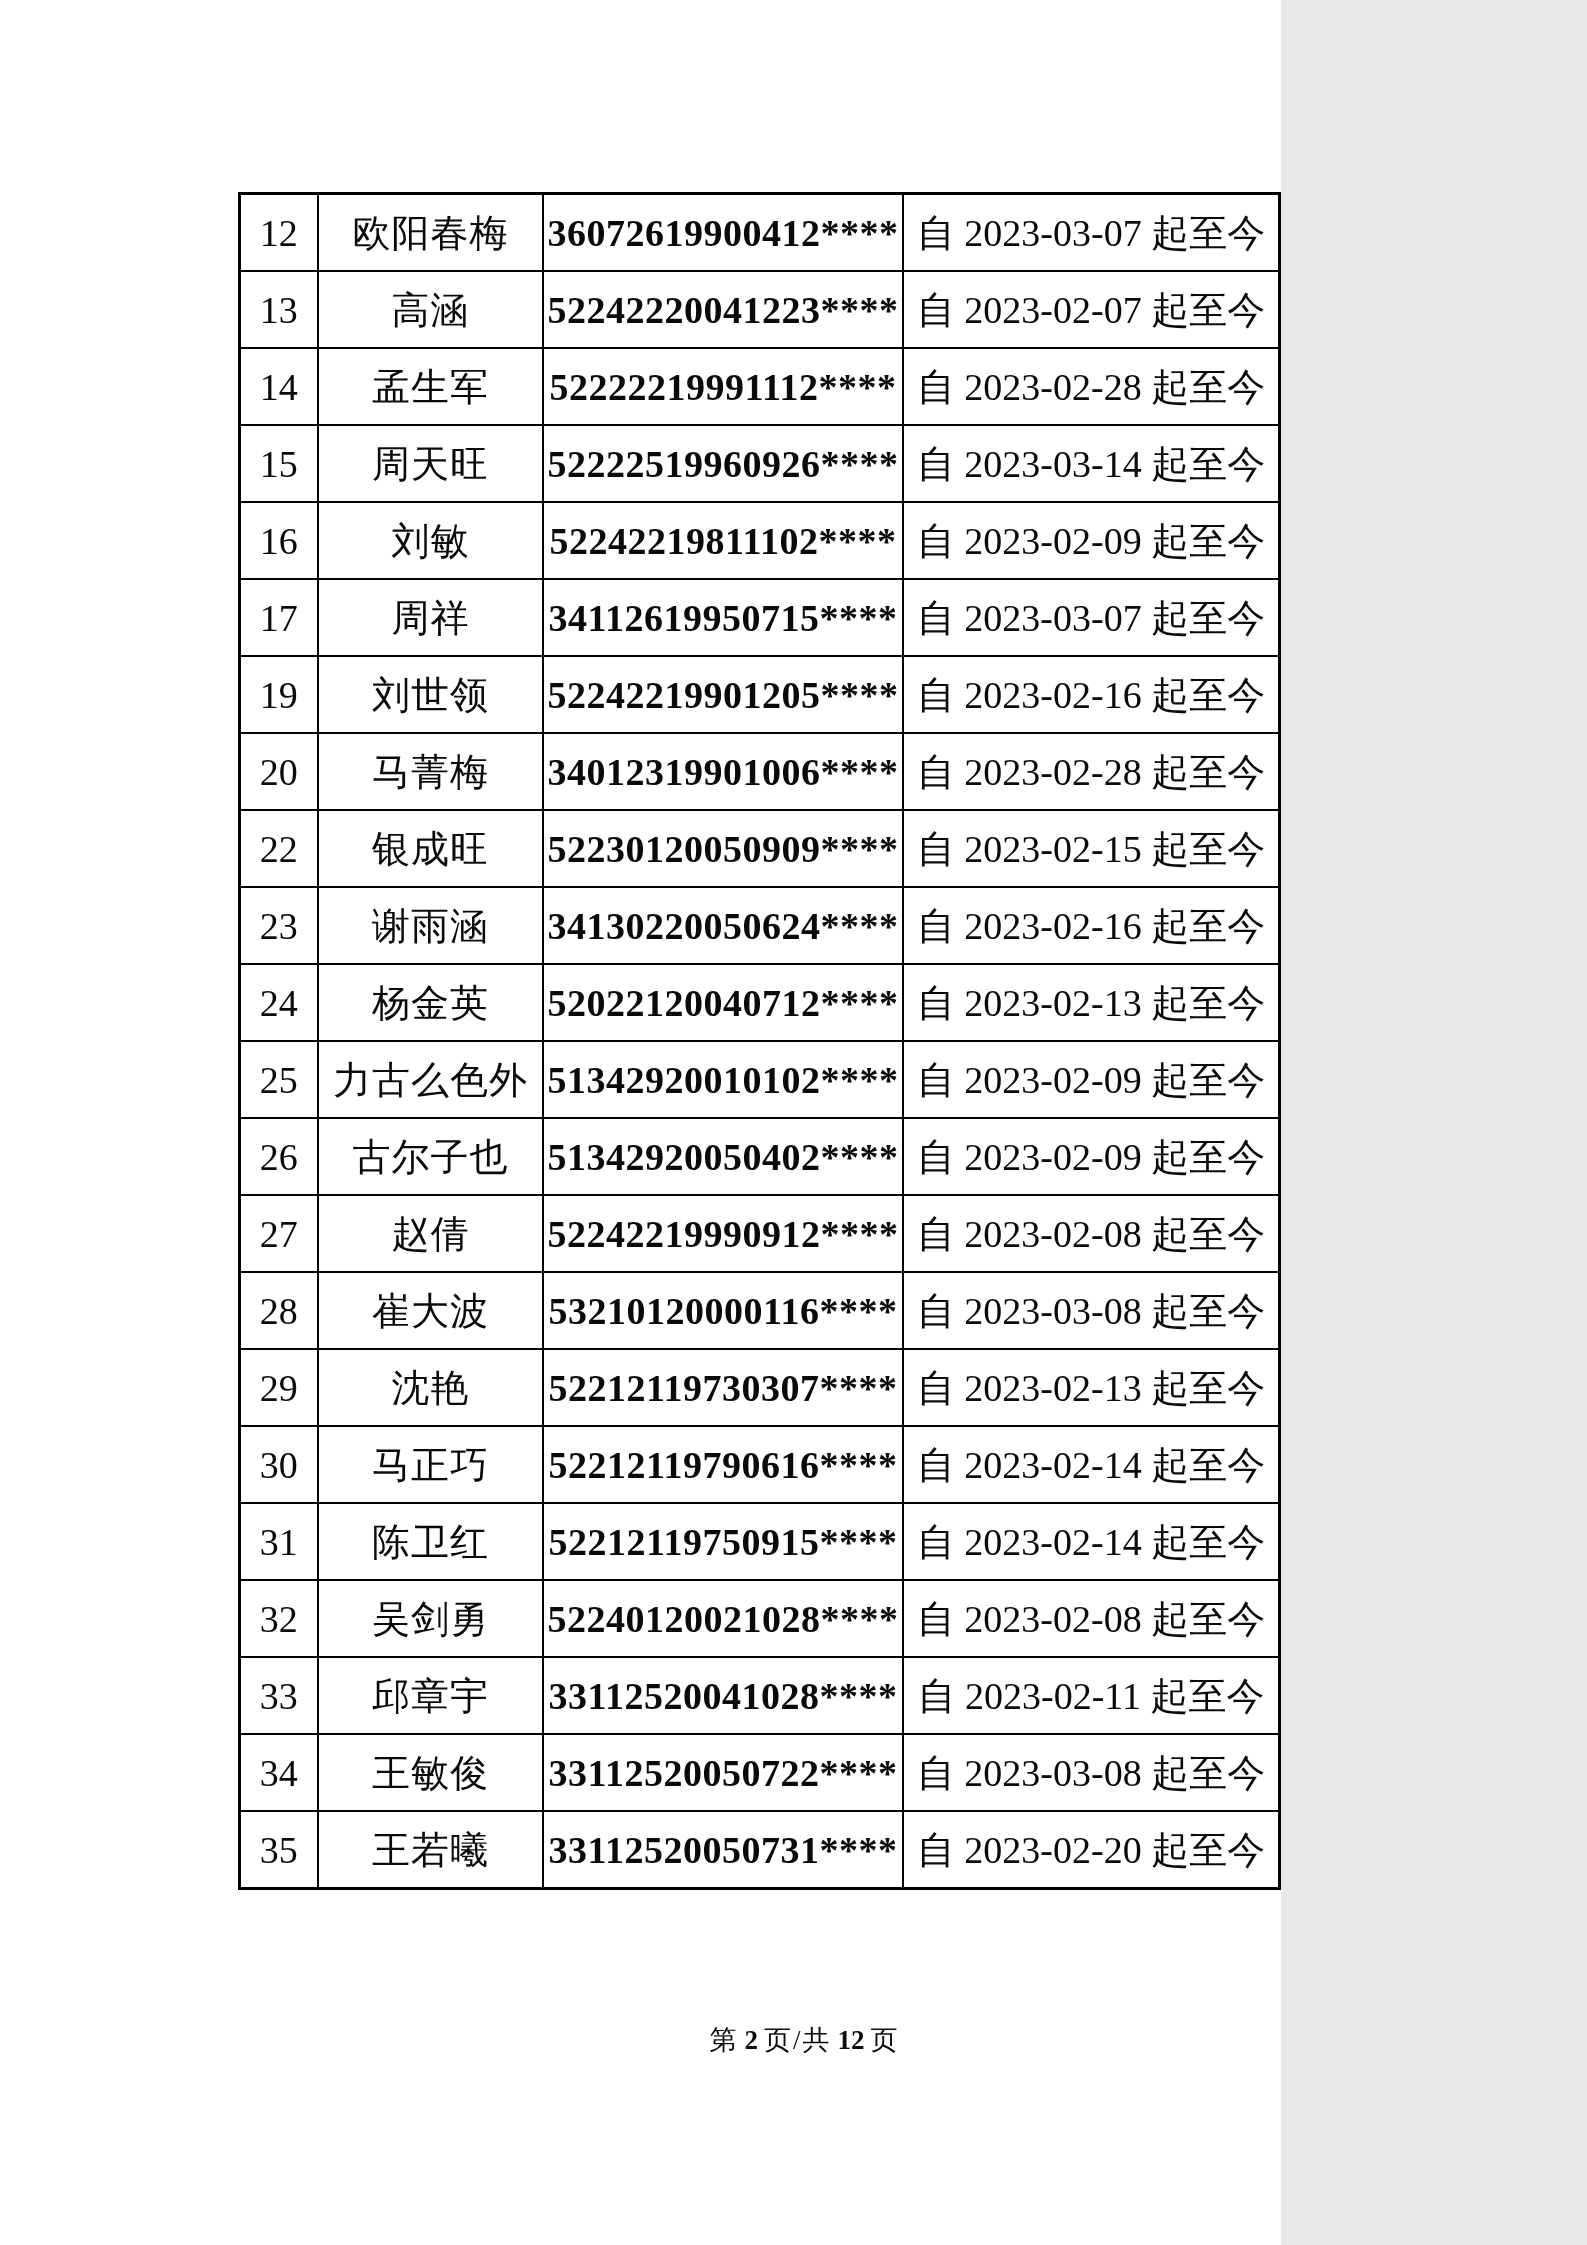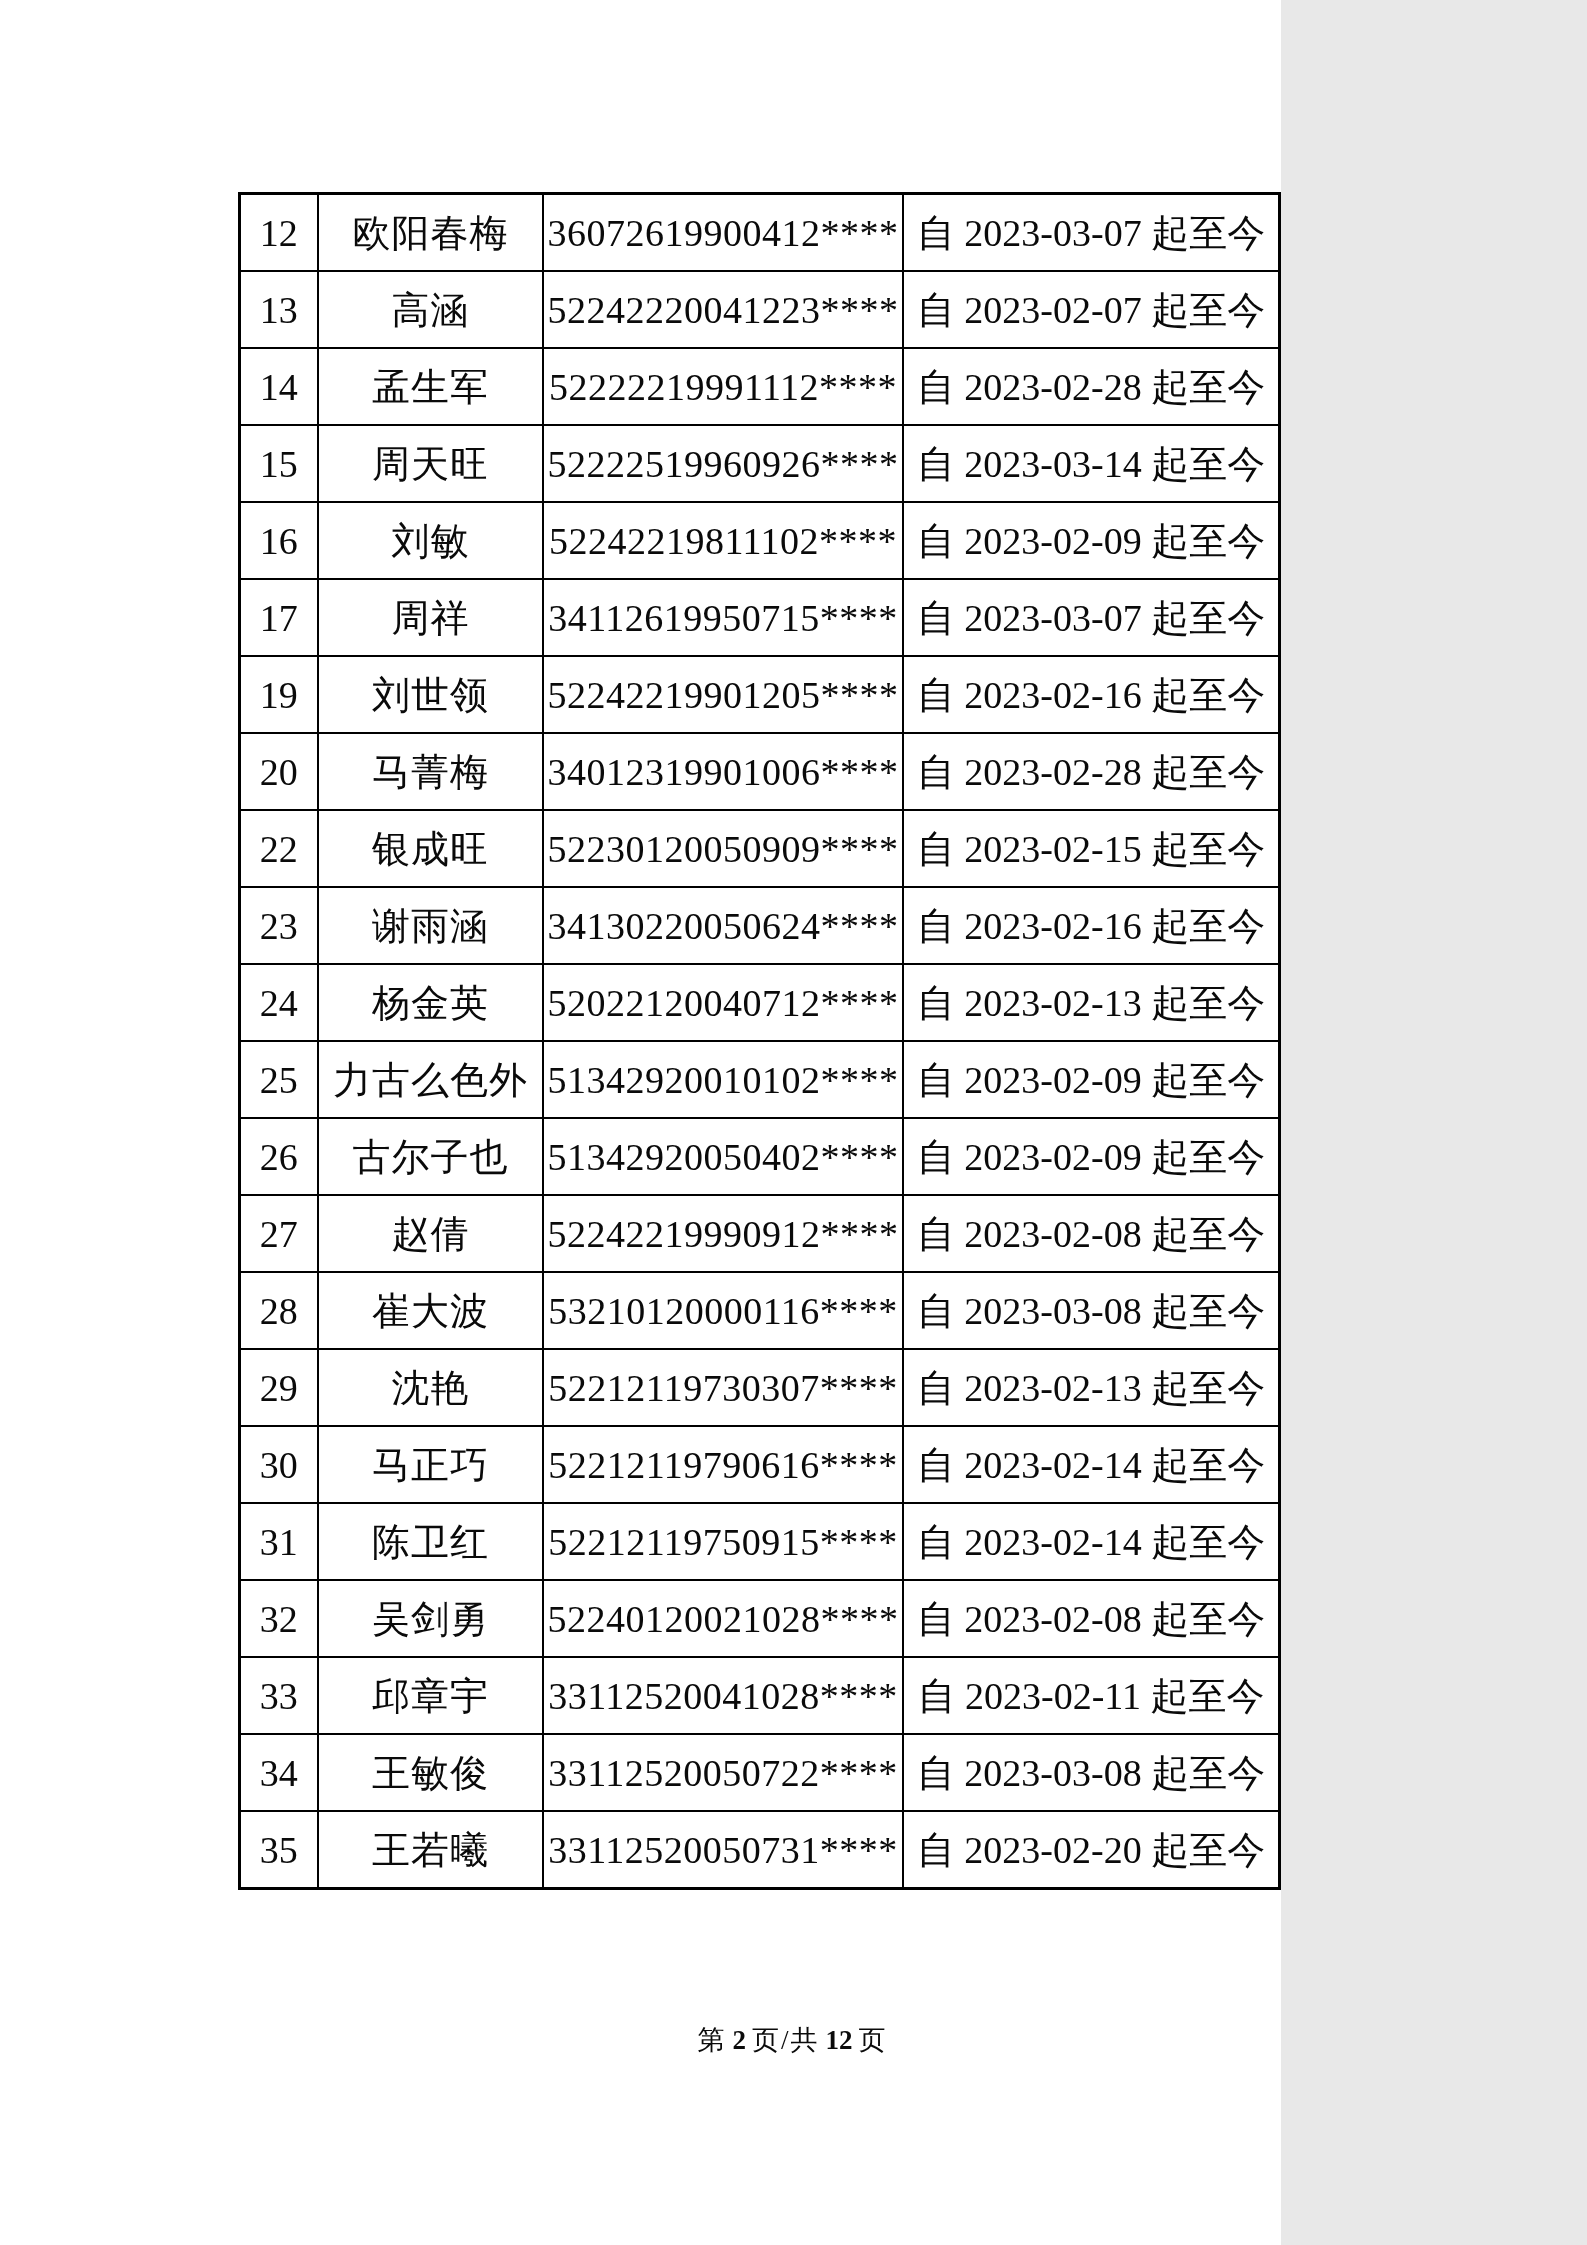--- a/index.html
+++ b/index.html
@@ -31,25 +31,25 @@
     text-align: center;
     vertical-align: middle;
     font-size: 38px;
     line-height: 1;
     color: #0a0a0a;
     white-space: nowrap;
     overflow: hidden;
   }
   td.c-no    { width: 114px; font-size: 40px; }
   td.c-name  { width: 252px; letter-spacing: 1px; }
-  td.c-id    { width: 365px; font-size: 37px; letter-spacing: 0.5px; }
+  td.c-id    { width: 365px; font-size: 37px; letter-spacing: 0.5px; font-weight: bold; }
   td.c-date  { width: 400px; }
   .footer {
     position: absolute;
-    left: 226px;
+    left: 238px;
     top: 2022px;
     width: 1133px;
     text-align: center;
     font-size: 27px;
     letter-spacing: 2px;
     color: #0a0a0a;
   }
   .footer .num {
     font-weight: bold;
     padding: 0 6px;

